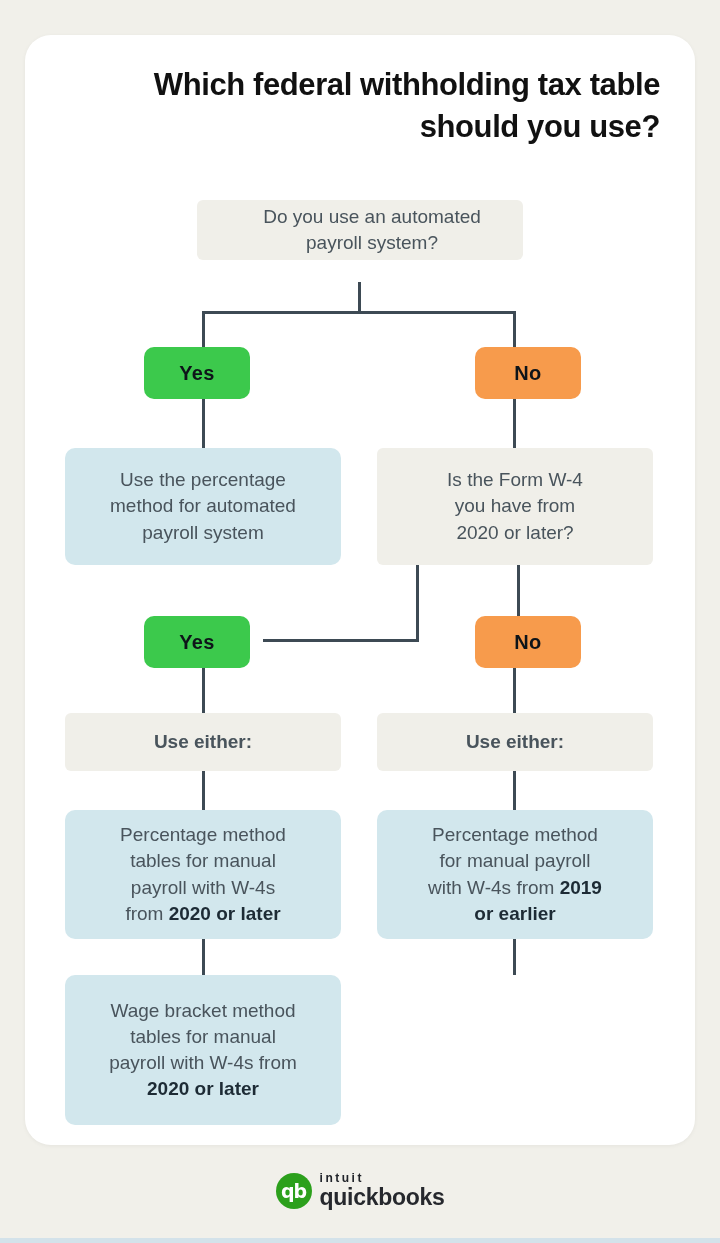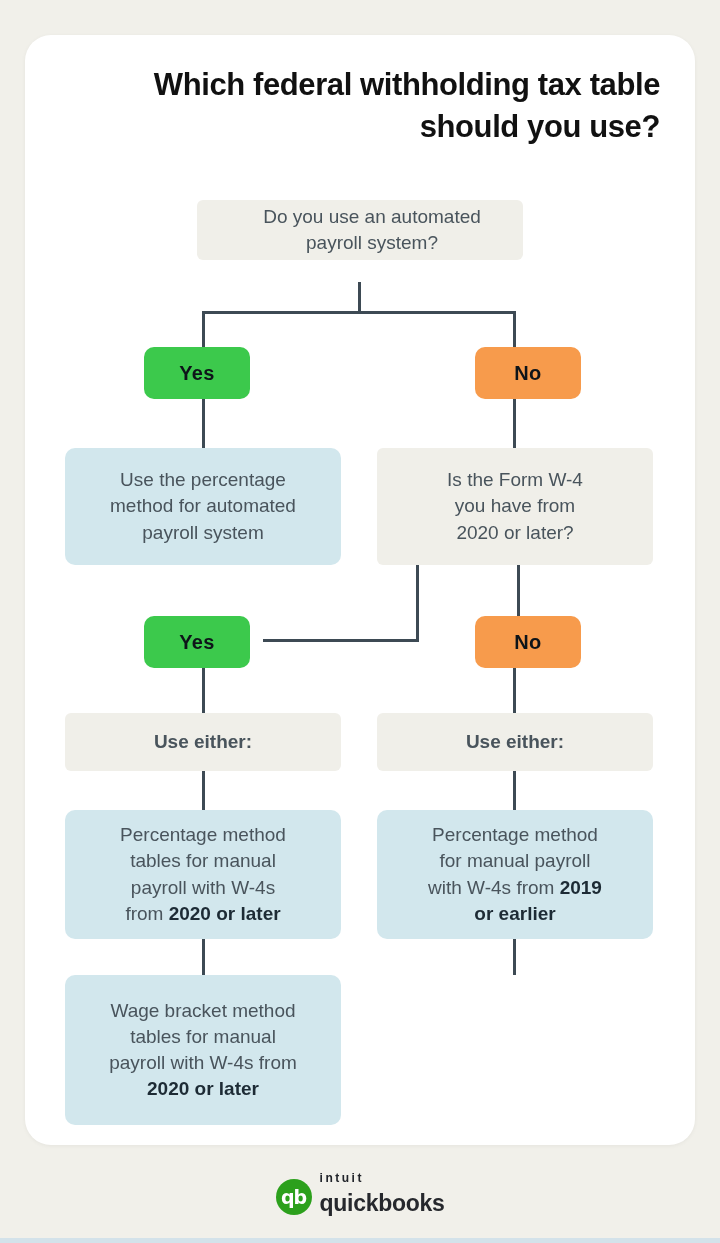--- a/index.html
+++ b/index.html
@@ -106,21 +106,21 @@
     font-size: 12px;
     font-weight: 700;
     letter-spacing: 2.5px;
     color: #21242a;
   }
   .brand-bottom {
     font-size: 23px;
     font-weight: 700;
     letter-spacing: -0.3px;
     color: #26282d;
-    margin-top: 8px;
+    margin-top: 2px;
   }
 
   .bottom-strip {
     position: absolute;
     left: 0; bottom: 0;
     width: 100%; height: 5px;
     background: #d3e2ea;
   }
 </style>
 </head>

